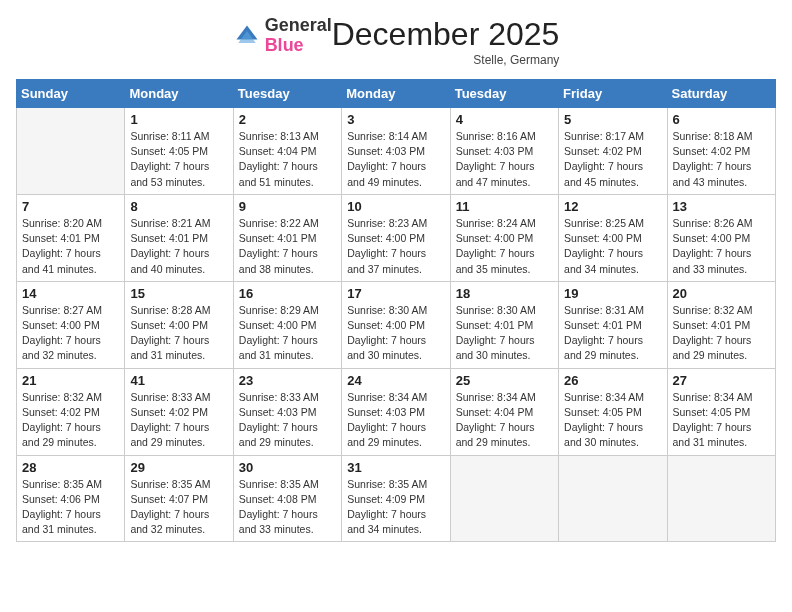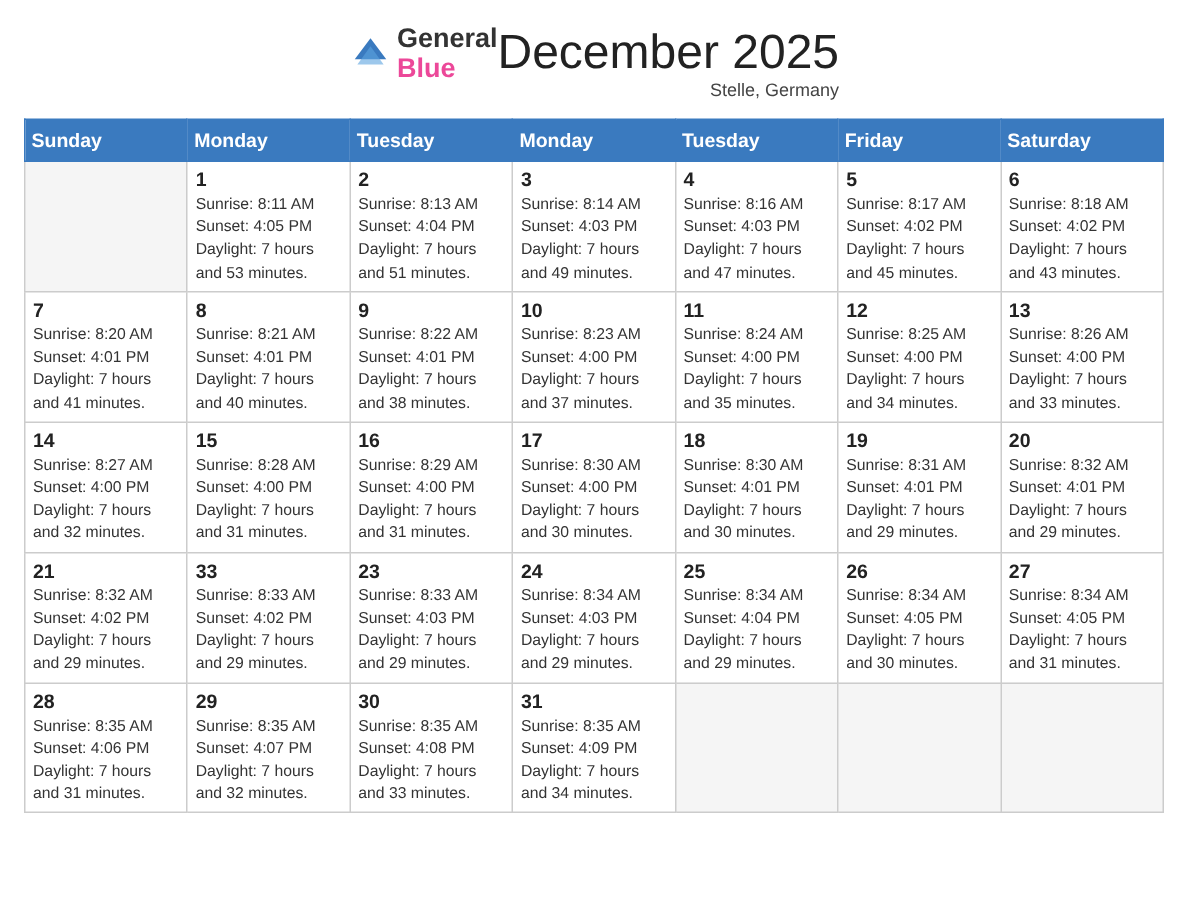--- a/index.html
+++ b/index.html
@@ -209,21 +209,21 @@
           <div class="day-number">20</div>
           <div class="day-info">Sunrise: 8:32 AM<br>Sunset: 4:01 PM<br>Daylight: 7 hours and 29 minutes.</div>
         </td>
       </tr>
       <tr>
         <td>
           <div class="day-number">21</div>
           <div class="day-info">Sunrise: 8:32 AM<br>Sunset: 4:02 PM<br>Daylight: 7 hours and 29 minutes.</div>
         </td>
         <td>
-          <div class="day-number">33</div>
+          <div class="day-number">41</div>
           <div class="day-info">Sunrise: 8:33 AM<br>Sunset: 4:02 PM<br>Daylight: 7 hours and 29 minutes.</div>
         </td>
         <td>
           <div class="day-number">23</div>
           <div class="day-info">Sunrise: 8:33 AM<br>Sunset: 4:03 PM<br>Daylight: 7 hours and 29 minutes.</div>
         </td>
         <td>
           <div class="day-number">24</div>
           <div class="day-info">Sunrise: 8:34 AM<br>Sunset: 4:03 PM<br>Daylight: 7 hours and 29 minutes.</div>
         </td>

